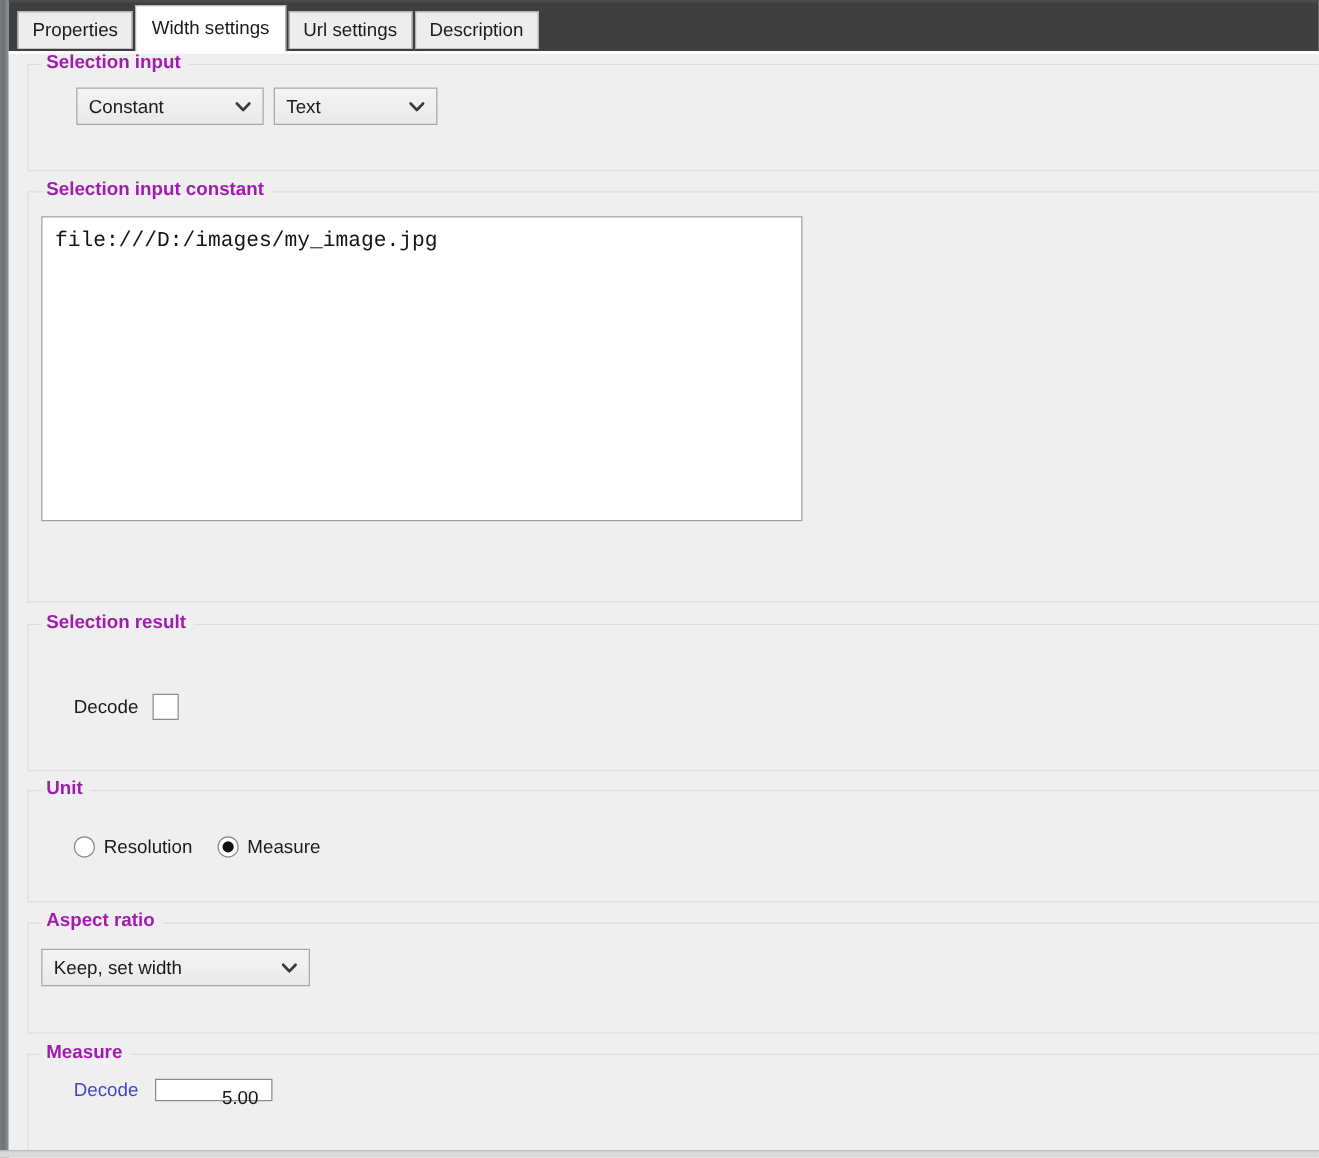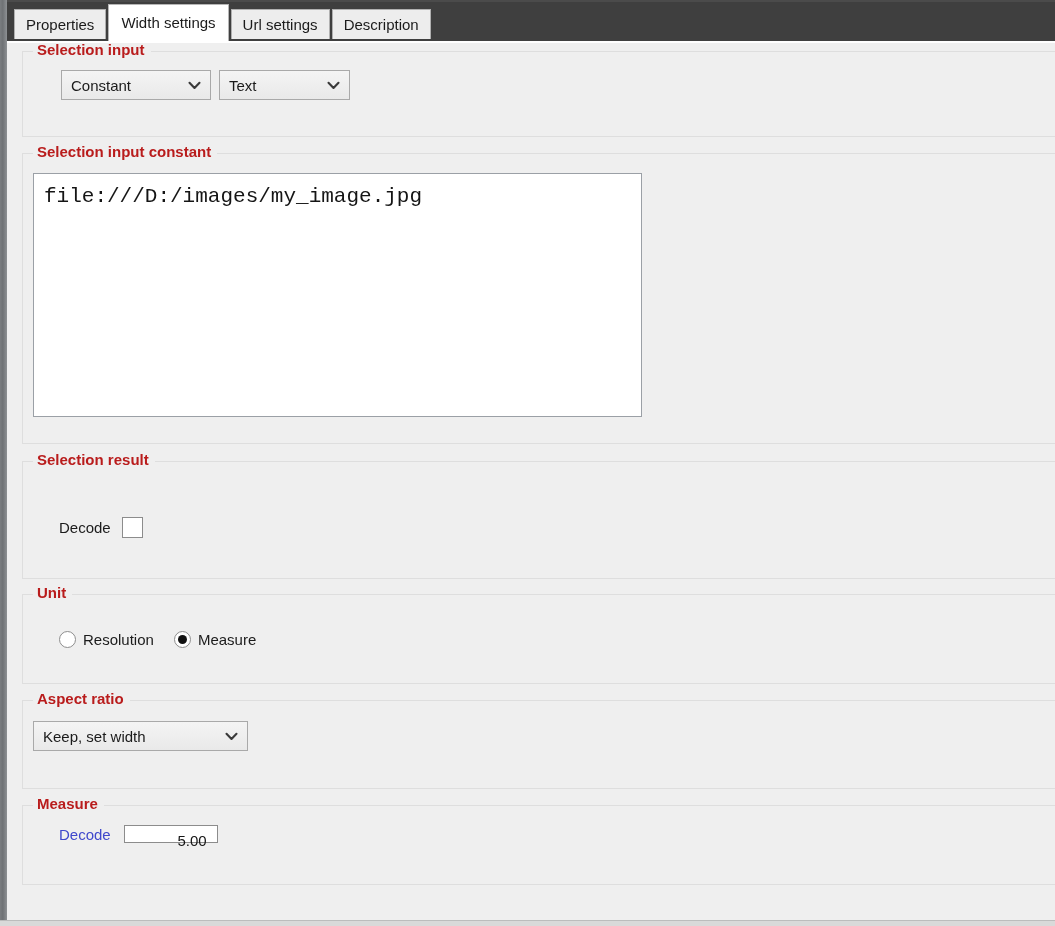--- a/index.html
+++ b/index.html
@@ -111,21 +111,21 @@
     padding: 0 0 0 0;
   }
   .gb-title {
     position: absolute;
     top: -11px;
     left: 10px;
     background: #efefef;
     padding: 0 6px 0 4px;
     font-weight: bold;
     font-size: 15px;
-    color: #b91c1c;
+    color: #a21caf;
     white-space: nowrap;
   }
   .gb-body {
     padding: 18px 0 11px 10px;
   }
 
   
   .row { display: flex; align-items: center; padding-left: 28px; }
 
   .combobox {
@@ -152,21 +152,21 @@
   .combobox .chevron svg { display: block; }
 
   .textarea-box {
     width: 609px;
     height: 244px;
     background: #ffffff;
     border: 1px solid #9ba0a6;
     box-sizing: border-box;
     padding: 9px 8px 0 10px;
     font-family: "Liberation Mono", monospace;
-    font-size: 21px;
+    font-size: 17px;
     line-height: 1.35;
     color: #151515;
     overflow: hidden;
     white-space: pre-wrap;
     word-break: break-all;
     cursor: text;
   }
 
   .checkbox-label {
     font-size: 15px;
@@ -279,21 +279,21 @@
                   <path d="M1.5 1.8 L6.5 7 L11.5 1.8" fill="none" stroke="#3a3a3a" stroke-width="2.1" stroke-linecap="round" stroke-linejoin="round"></path>
                 </svg>
             </span>
           </div>
         </div>
       </div>
     </div>
 
     <div style="height:16px;"></div>
 
-    <div class="groupbox" style="height:291px;">
+    <div class="groupbox" style="height:329px;">
       <div class="gb-title">Selection input constant</div>
       <div class="gb-body" style="padding-top:19px;">
         <div class="textarea-box">file:///D:/images/my_image.jpg</div>
       </div>
     </div>
 
     <div style="height:17px;"></div>
 
     <div class="groupbox" style="height:118px;">
       <div class="gb-title">Selection result</div>

